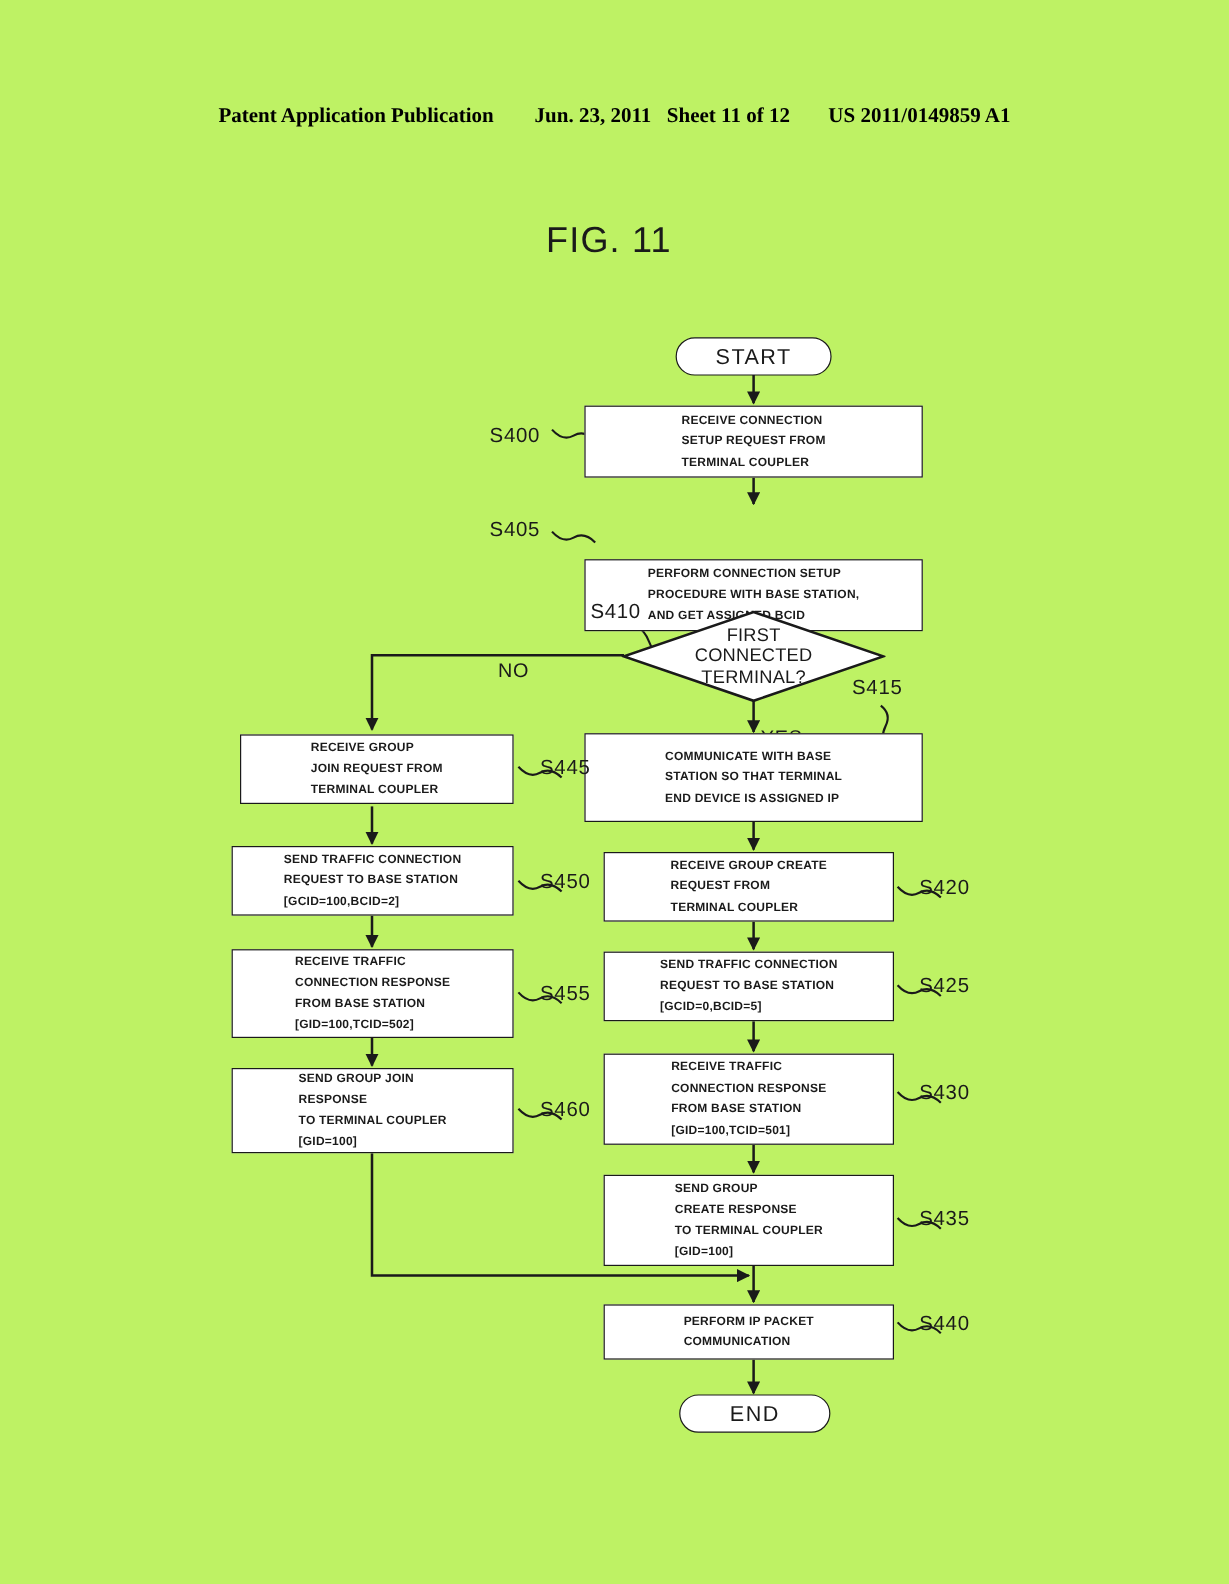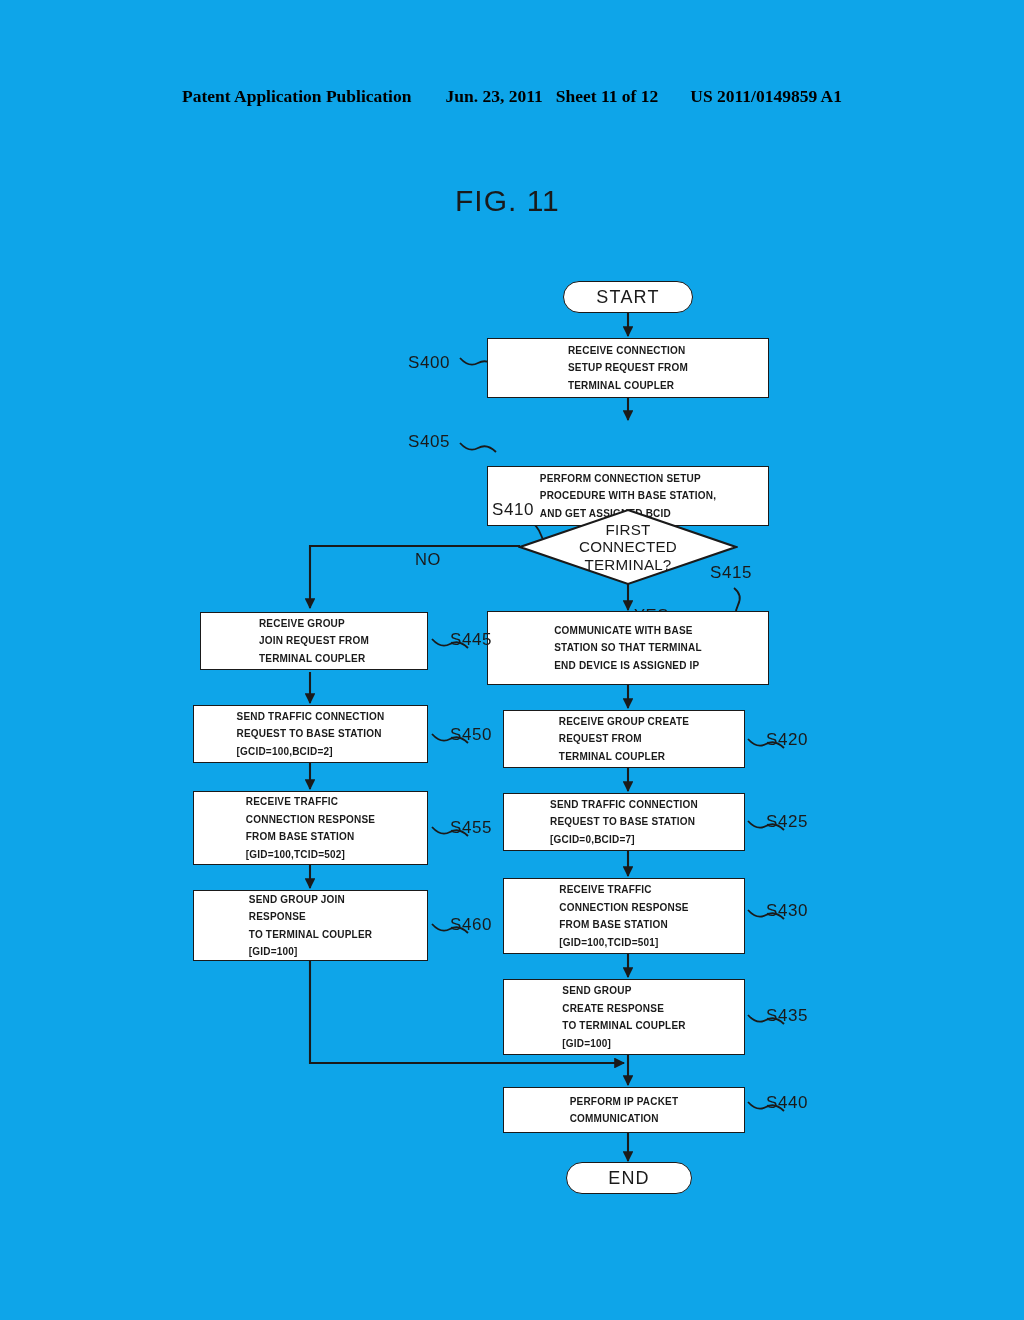--- a/index.html
+++ b/index.html
@@ -4,21 +4,21 @@
 <style>
   html, body {
     margin: 0;
     padding: 0;
     background: #ffffff;
   }
   #page {
     position: relative;
     width: 1024px;
     height: 1320px;
-    background: #0ea5e9;
+    background: #bef264;
     font-family: "Liberation Sans", sans-serif;
     overflow: hidden;
   }
 
   
   #pub-header {
     position: absolute;
     top: 86px;
     left: 0;
     width: 1024px;
@@ -239,21 +239,21 @@
       <span class="ln">REQUEST FROM</span>
       <span class="ln">TERMINAL COUPLER</span>
     </div>
   </div>
   <div class="steplabel" style="left:766px; top:730px;">S420</div>
 
   <div class="node proc" style="left:503px; top:793px; width:242px; height:58px;">
     <div>
       <span class="ln">SEND TRAFFIC CONNECTION</span>
       <span class="ln">REQUEST TO BASE STATION</span>
-      <span class="ln">[GCID=0,BCID=7]</span>
+      <span class="ln">[GCID=0,BCID=5]</span>
     </div>
   </div>
   <div class="steplabel" style="left:766px; top:812px;">S425</div>
 
   <div class="node proc" style="left:503px; top:878px; width:242px; height:76px;">
     <div>
       <span class="ln">RECEIVE TRAFFIC</span>
       <span class="ln">CONNECTION RESPONSE</span>
       <span class="ln">FROM BASE STATION</span>
       <span class="ln">[GID=100,TCID=501]</span>

